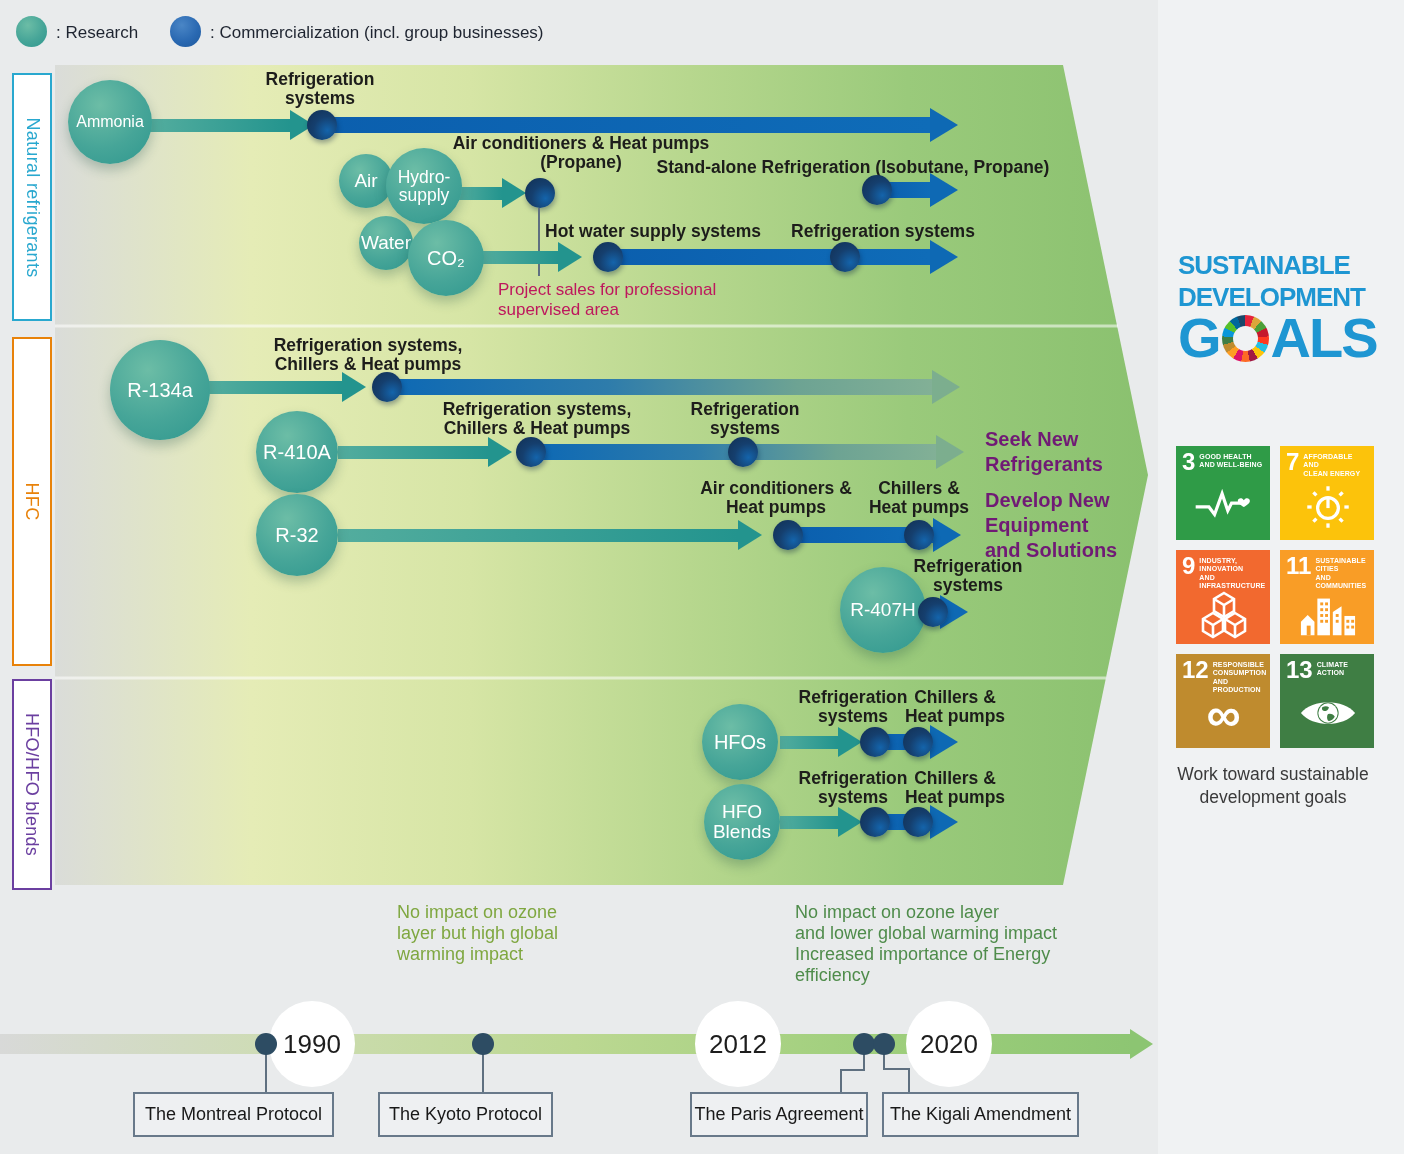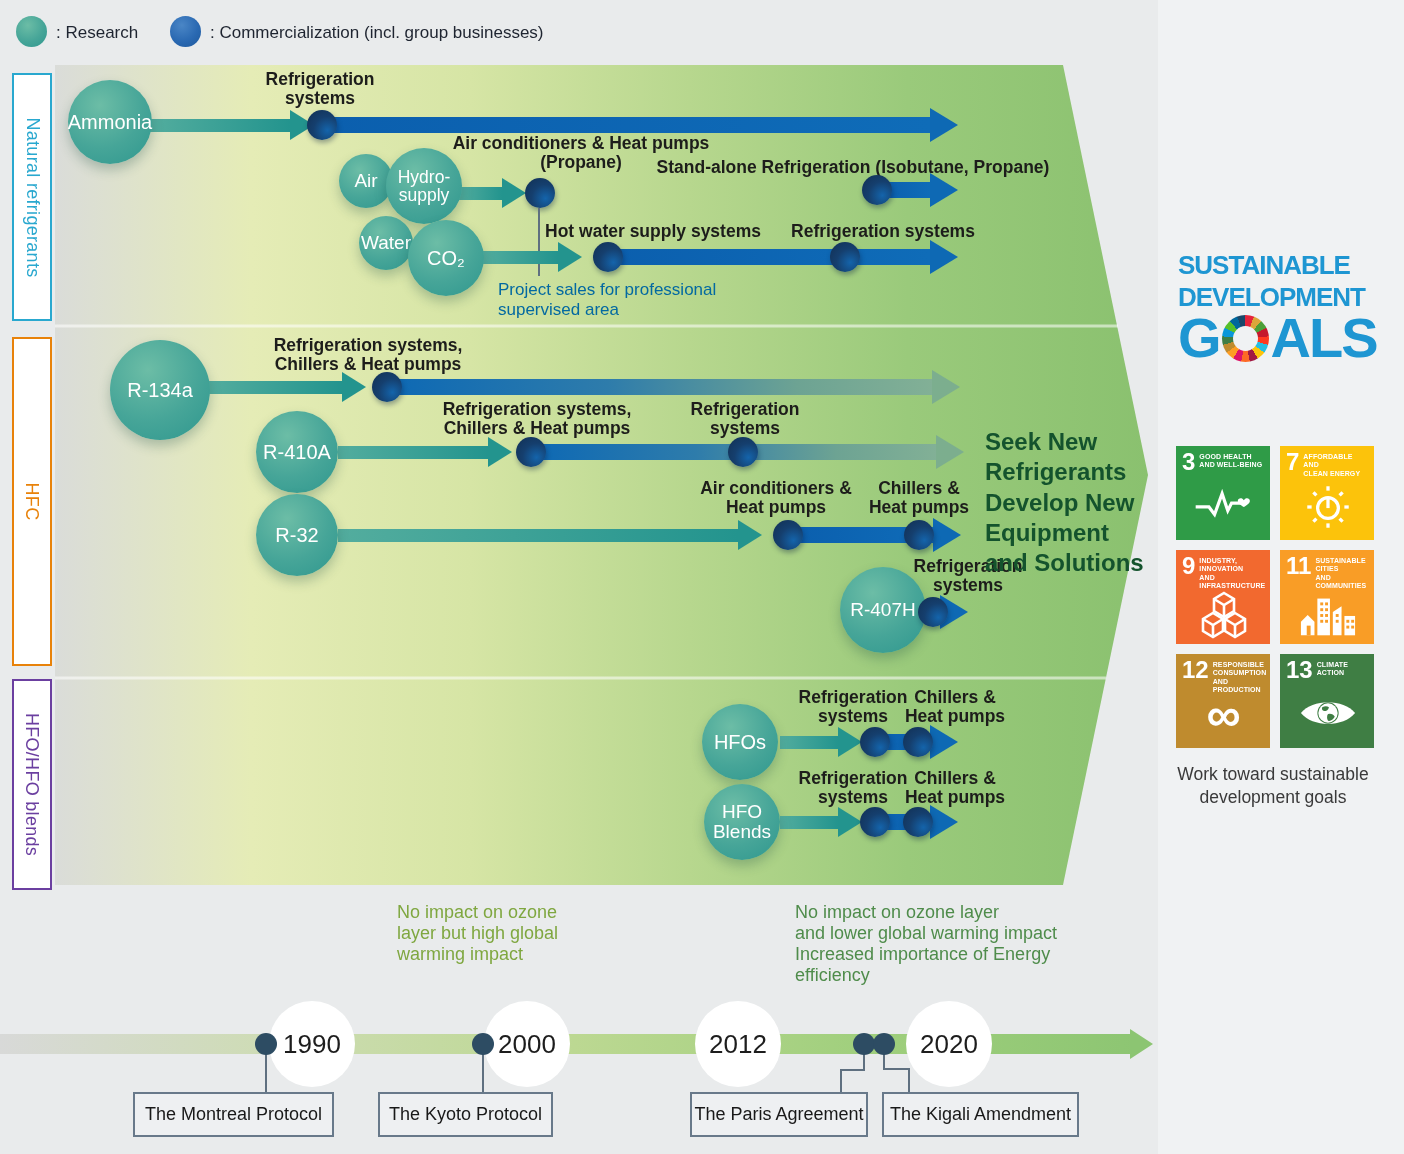--- a/index.html
+++ b/index.html
@@ -28,22 +28,22 @@
   .arrow i{display:block;}
   .sh-t{height:13px;background:linear-gradient(90deg,#53ad9e,#23948e);}
   .hd-t{width:0;height:0;border-top:15px solid transparent;border-bottom:15px solid transparent;border-left:24px solid #23948e;}
   .sh-b{height:16px;background:linear-gradient(90deg,#0b5fae,#0f6cb8);}
   .hd-b{width:0;height:0;border-top:17px solid transparent;border-bottom:17px solid transparent;border-left:28px solid #0e69b4;}
   .sh-f{height:16px;background:linear-gradient(90deg,#0e69b4 0%,#2e7cab 40%,#6da393 75%,#82b096 100%);}
   .hd-f{width:0;height:0;border-top:17px solid transparent;border-bottom:17px solid transparent;border-left:28px solid #79ab90;opacity:.92;}
   
   .lbl{position:absolute;font-weight:700;color:#1d1d1b;text-align:center;white-space:pre-line;
     line-height:1.1;font-size:17.5px;transform:translateX(-50%);}
-  .note{position:absolute;color:#0369a1;font-size:17px;line-height:1.2;white-space:pre-line;}
-  .bigwhite{position:absolute;color:#14532d;font-weight:700;font-size:24px;line-height:1.25;white-space:pre-line;}
+  .note{position:absolute;color:#be185d;font-size:17px;line-height:1.2;white-space:pre-line;}
+  .bigwhite{position:absolute;color:#701a75;font-weight:700;font-size:20px;line-height:1.25;white-space:pre-line;}
   .vline{position:absolute;width:2px;background:#5f7080;}
   
   .legend-dot{position:absolute;width:31px;height:31px;border-radius:50%;}
   .ld-research{background:radial-gradient(circle at 38% 30%, #6cbda6 0%, #46a598 55%, #2f978e 100%);}
   .ld-comm{background:radial-gradient(circle at 38% 30%, #4a86c6 0%, #2a69b2 55%, #1d589c 100%);}
   .legend-txt{position:absolute;font-size:17px;color:#1e2430;}
   
   .ann{position:absolute;font-size:18px;line-height:1.17;white-space:pre-line;}
   .ann-gray{color:#7f8882;}
   .ann-grn1{color:#7fa740;}
@@ -131,21 +131,21 @@
   </div>
 
   <div class="arrow" style="left:150px;top:110px">
     <i class="sh-t" style="width:140px"></i>
       <i class="hd-t"></i>
     </div>
   <div class="arrow" style="left:325px;top:108px">
     <i class="sh-b" style="width:605px"></i>
       <i class="hd-b"></i>
     </div>
-  <div class="bubble" style="left:68px;top:80px;width:84px;height:84px;font-size:20px">Ammonia</div>
+  <div class="bubble" style="left:68px;top:80px;width:84px;height:84px;font-size:16px">Ammonia</div>
   <span class="dot" style="left:307px;top:110px"></span>
   <div class="lbl" style="left:320px;top:70px">Refrigeration
 systems</div>
 
   <div class="arrow" style="left:458px;top:178px">
     <i class="sh-t" style="width:44px"></i>
       <i class="hd-t"></i>
     </div>
   <div class="bubble" style="left:339px;top:154px;width:54px;height:54px;font-size:19px">Air</div>
   <div class="bubble" style="left:386px;top:148px;width:76px;height:76px;font-size:17.5px">Hydro-
@@ -399,21 +399,20 @@
 
   <div class="ann ann-grn1" style="left:397px;top:902px">No impact on ozone
 layer but high global
 warming impact</div>
   <div class="ann ann-grn2" style="left:795px;top:902px">No impact on ozone layer
 and lower global warming impact
 Increased importance of Energy
 efficiency</div>
 
   <div class="ycircle" style="left:269px">1990</div>
-  <div class="ycircle" style="left:484px">2000</div>
   <div class="ycircle" style="left:695px">2012</div>
   <div class="ycircle" style="left:906px">2020</div>
 
   <span class="tdot" style="left:255px"></span>
   <span class="tdot" style="left:472px"></span>
   <span class="tdot" style="left:853px"></span>
   <span class="tdot" style="left:873px"></span>
 
   <div class="tl-box" style="left:133px;width:201px">The Montreal Protocol</div>
   <div class="tl-box" style="left:378px;width:175px">The Kyoto Protocol</div>

